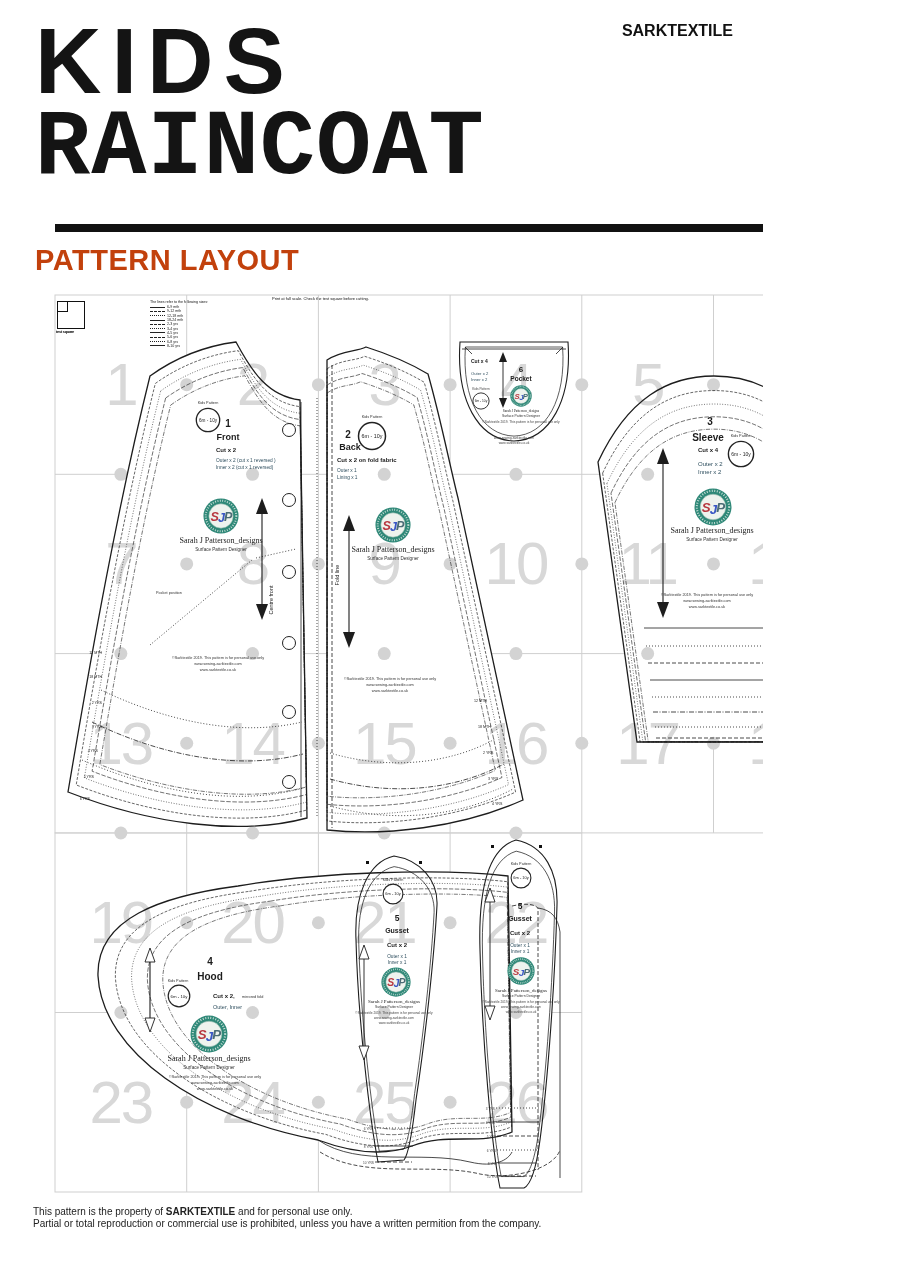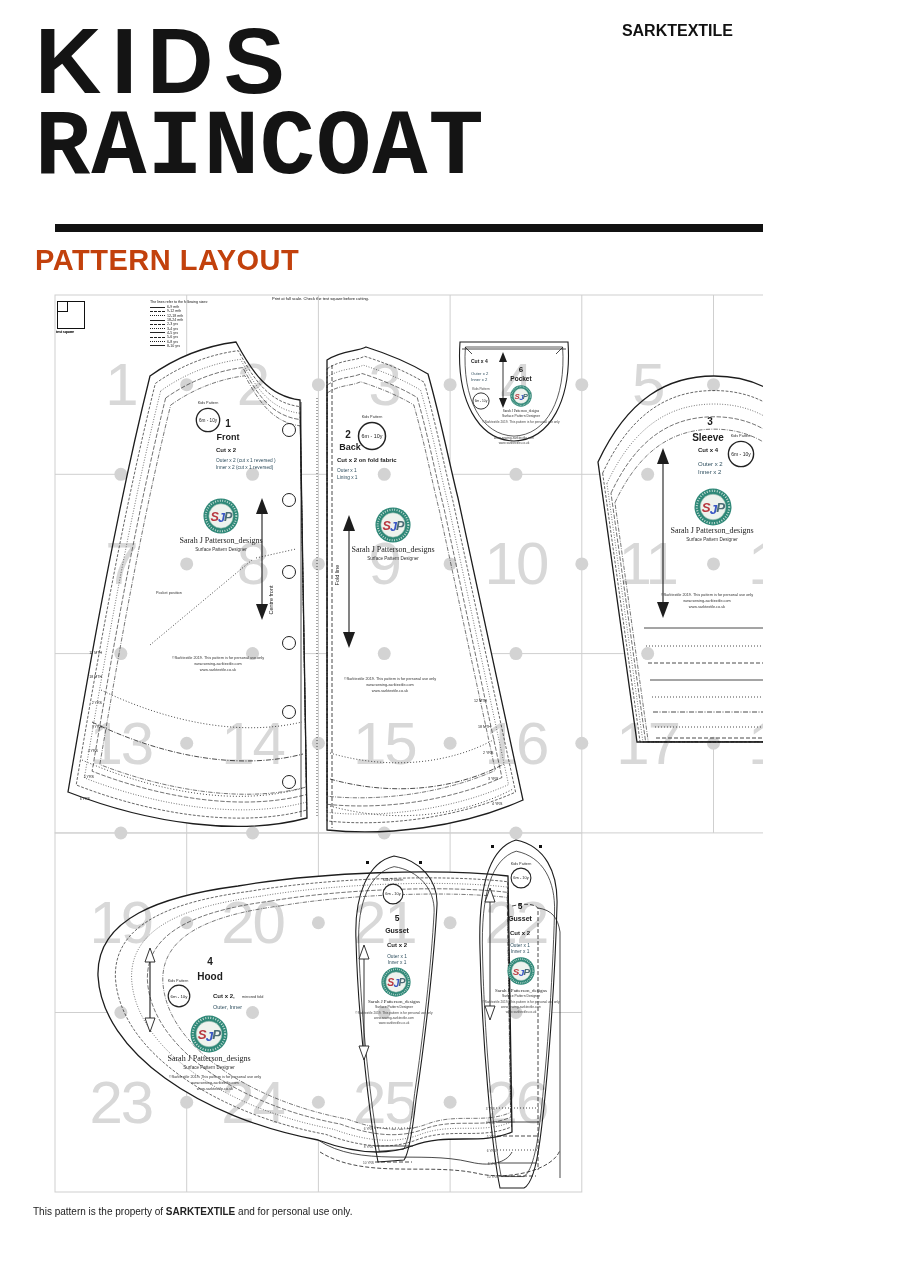--- a/index.html
+++ b/index.html
@@ -487,14 +487,15 @@
       <text class="micro2" x="495" y="1124" text-anchor="end">4 YRS</text>
       <text class="micro2" x="496" y="1138" text-anchor="end">5 YRS</text>
       <text class="micro2" x="496" y="1152" text-anchor="end">6 YRS</text>
       <text class="micro2" x="497" y="1165" text-anchor="end">8 YRS</text>
       <text class="micro2" x="498" y="1178" text-anchor="end">10 YRS</text>
     </g>
   </svg>
 
   <div class="footer">
     <div><span>This pattern is the property of </span><b>SARKTEXTILE</b><span> and for personal use only.</span></div>
+    <div>Partial or total reproduction or commercial use is prohibited, unless you have a written permition from the company.</div>
   </div>
 </div>
 
 </body></html>

